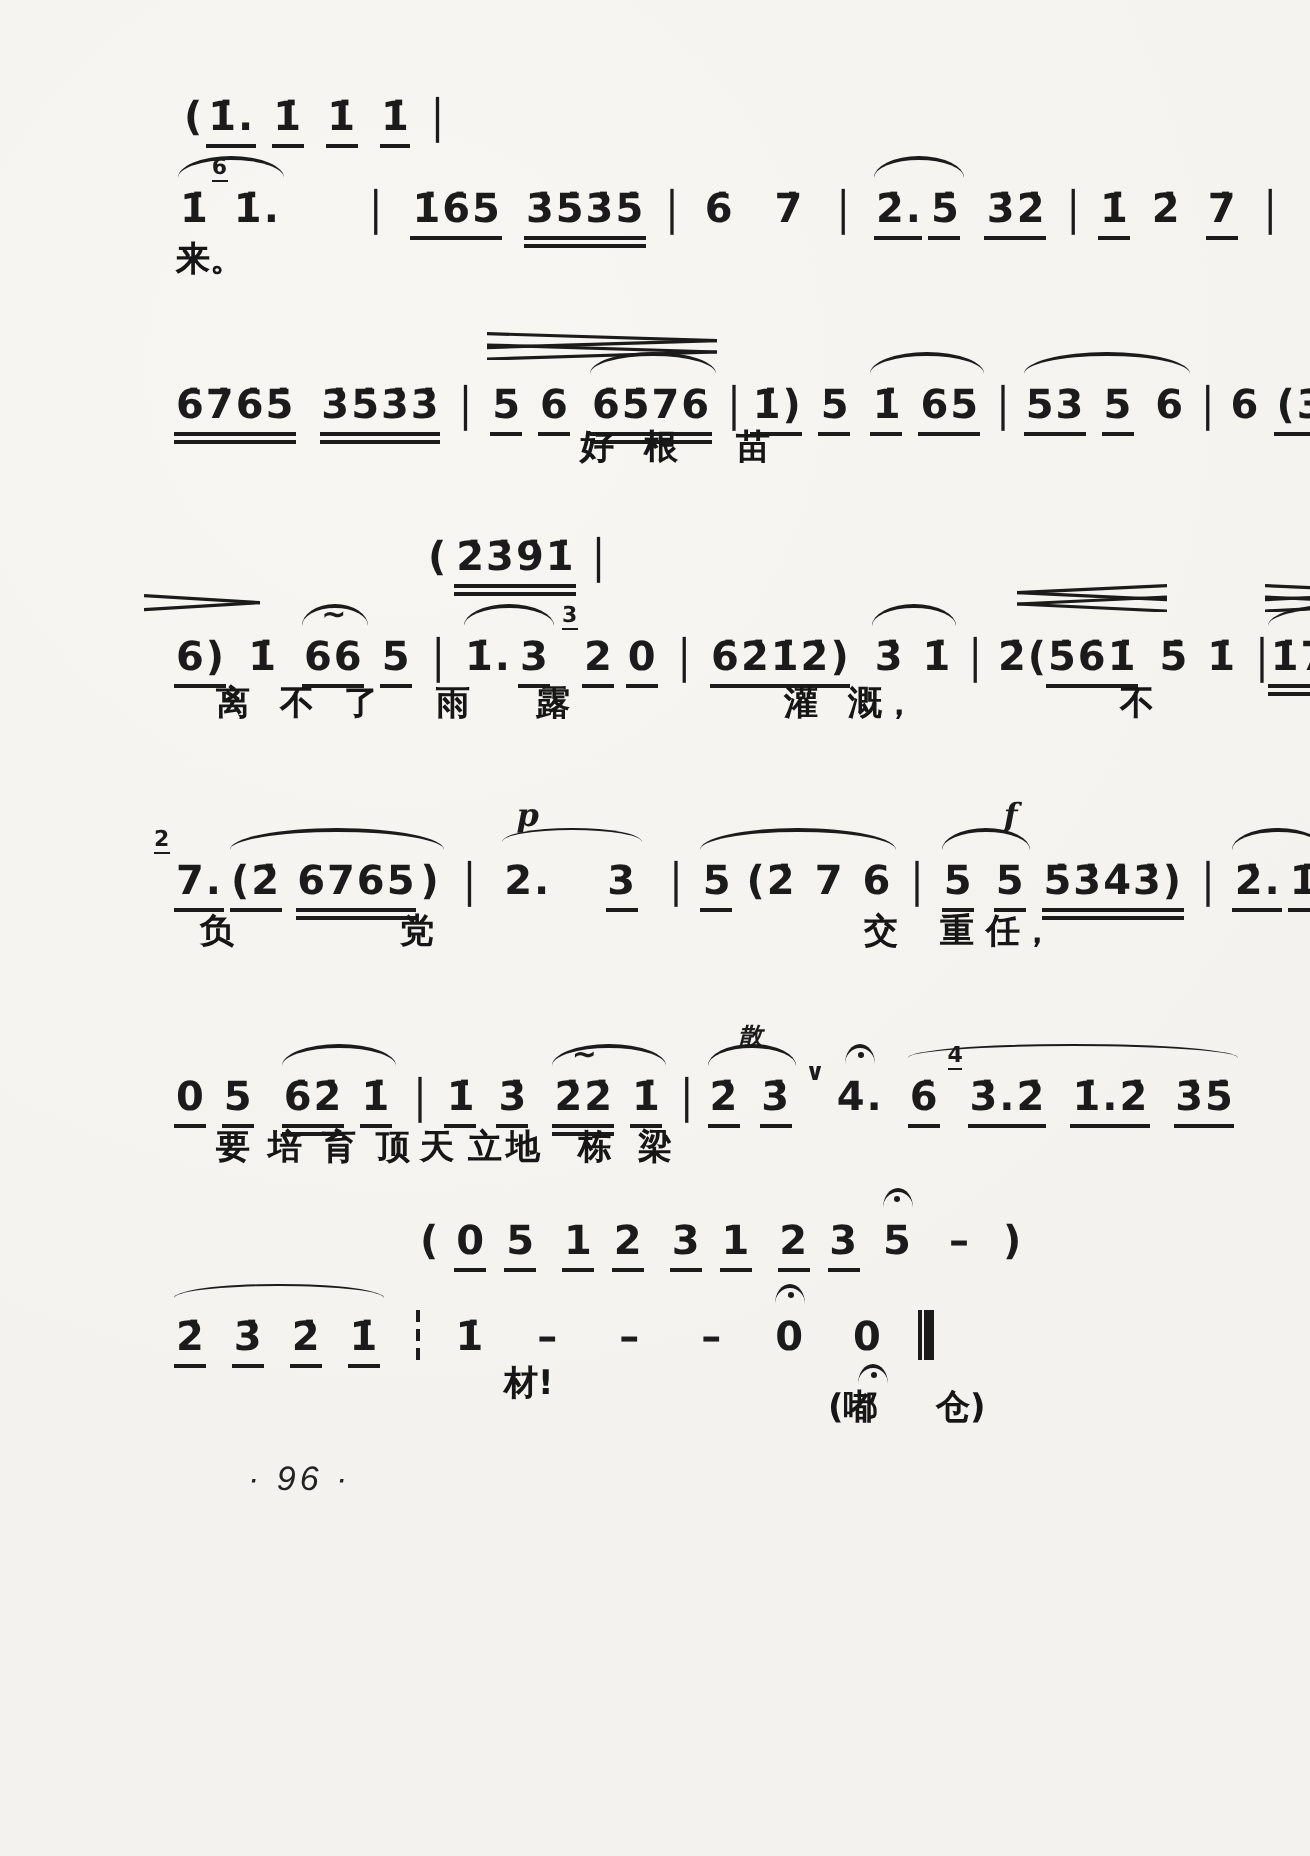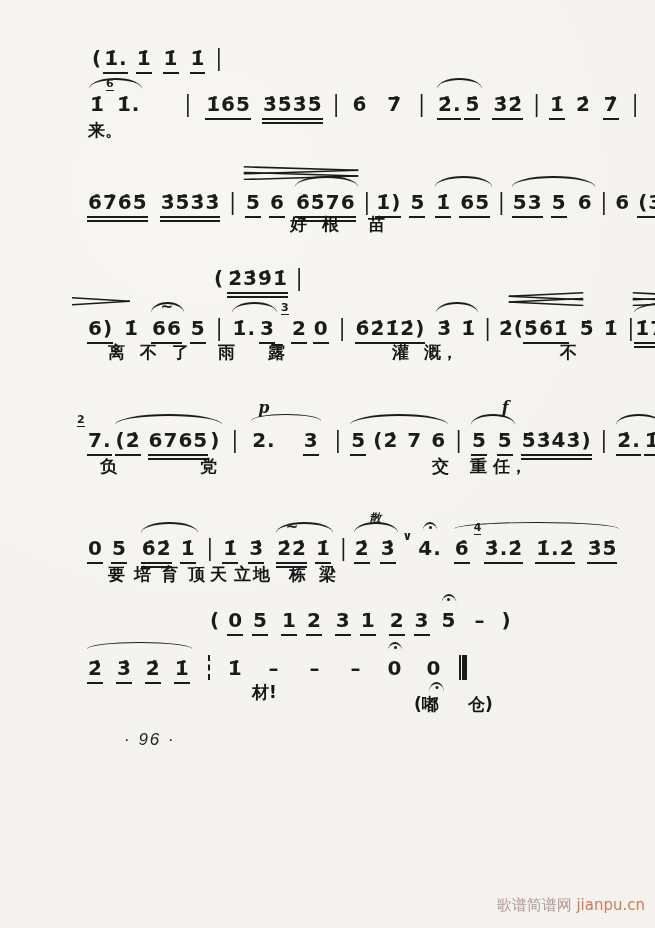--- a/index.html
+++ b/index.html
@@ -564,17 +564,13 @@
           <span class="txt">0</span>
         </span>
         <span class="tok finalbar" style="margin-left: 18px;"></span>
       </div>
       <span class="lyric" style="left: 252px; top: 684px;">材!</span>
       <span class="lyric" style="left: 414px; top: 696px;">(嘟</span>
       <span class="lyric" style="left: 468px; top: 696px;">仓)</span>
       <i class="ferm abs" style="left: 429px; top: 682px;"></i>
     </div>
   <div class="pageno">· 96 ·</div>
-  <div class="watermark">
-    <span class="wm-site">歌谱简谱网</span>
-    <span class="wm-url">jianpu.cn</span>
-  </div>
 </div>
 
 </body></html>

